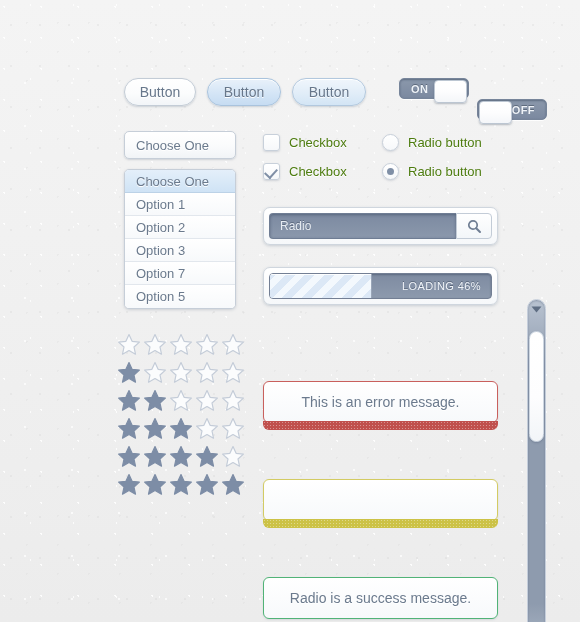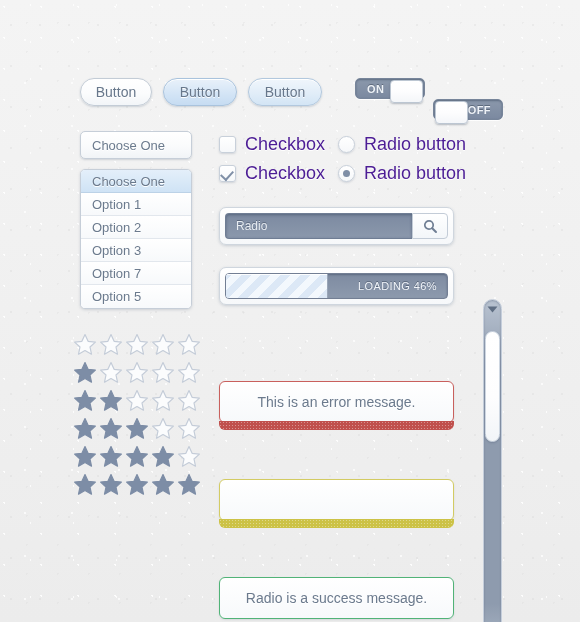--- a/index.html
+++ b/index.html
@@ -12,21 +12,21 @@
       radial-gradient(circle at 38% 61%, rgba(200,200,200,.22) 0 1px, transparent 1px),
       radial-gradient(circle at 71% 14%, rgba(255,255,255,.8) 0 1px, transparent 1px),
       radial-gradient(circle at 86% 78%, rgba(205,205,205,.2) 0 1px, transparent 1px),
       radial-gradient(circle at 53% 93%, rgba(255,255,255,.7) 0 1px, transparent 1px),
       linear-gradient(180deg, #f4f4f4 0%, #ececec 100%);
     background-size: 37px 31px, 29px 41px, 43px 37px, 31px 29px, 47px 43px, 100% 100%;
     position: relative;
     overflow: hidden;
     color: #6c7a8c;
   }
-  .stage { position: absolute; inset: 0; }
+  .stage { position: absolute; inset: 0; margin-left: 44px; }
   .abs { position: absolute; }
 
   
   .btn {
     height: 28px; border-radius: 14px;
     display: flex; align-items: center; justify-content: center;
     font-size: 14px; color: #67778b;
     text-shadow: 0 1px 0 rgba(255,255,255,.95);
     border: 1px solid #c3ccd6;
     box-shadow: 0 1px 2px rgba(110,125,145,.30), inset 0 1px 0 rgba(255,255,255,.95);
@@ -85,21 +85,21 @@
     cursor: pointer; user-select: none;
   }
   .list-item:last-child { border-bottom: none; }
   .list-item.sel {
     background: linear-gradient(180deg,#e4effa 0%,#cfe3f5 100%);
     border-bottom: 1px solid #bcd2e7;
   }
 
   
   .ctrl-row { display: flex; align-items: center; gap: 9px; cursor: pointer; user-select: none; }
-  .ctrl-label { font-size: 18px; color: #4c1d95; text-shadow: 0 1px 0 rgba(255,255,255,.95); }
+  .ctrl-label { font-size: 13px; color: #4d7c0f; text-shadow: 0 1px 0 rgba(255,255,255,.95); }
   .cbox {
     width: 17px; height: 17px; border-radius: 3px;
     background: linear-gradient(180deg,#ffffff 0%,#f6f8fa 100%);
     border: 1px solid #c8d0da;
     box-shadow: 0 1px 2px rgba(110,125,145,.25), inset 0 1px 0 #fff;
     position: relative;
   }
   .cbox.on::after {
     content: ""; position: absolute; left: 3px; top: 2px;
     width: 6px; height: 10px; border: solid #7f8fa6;

